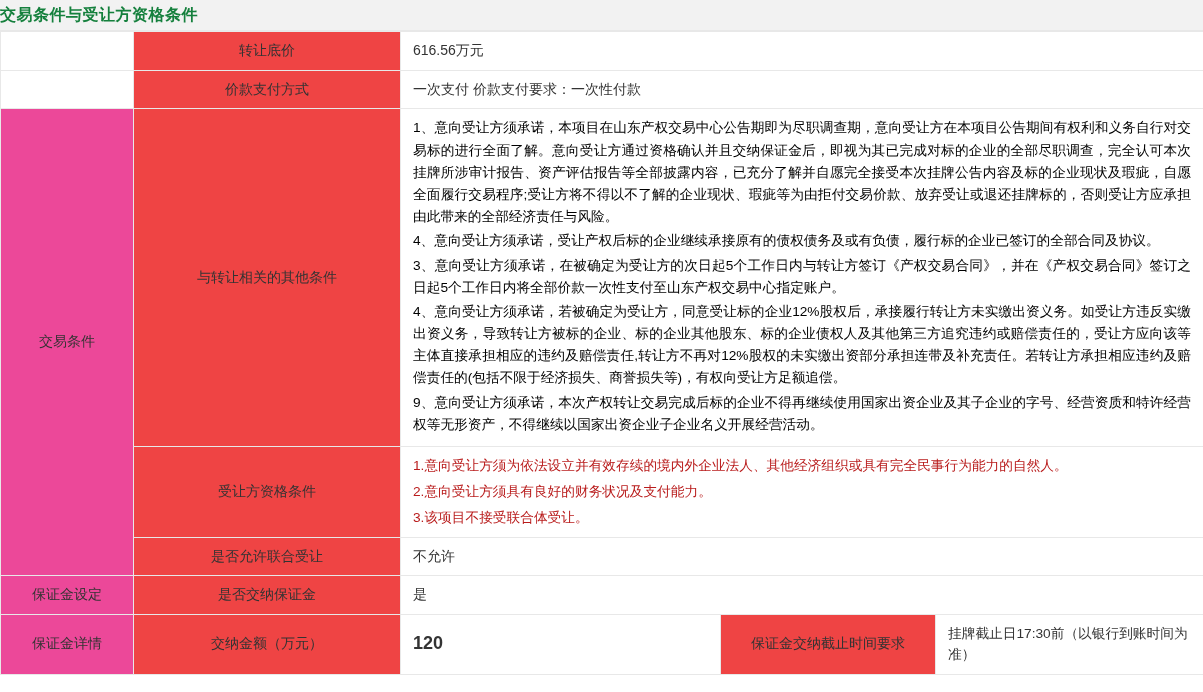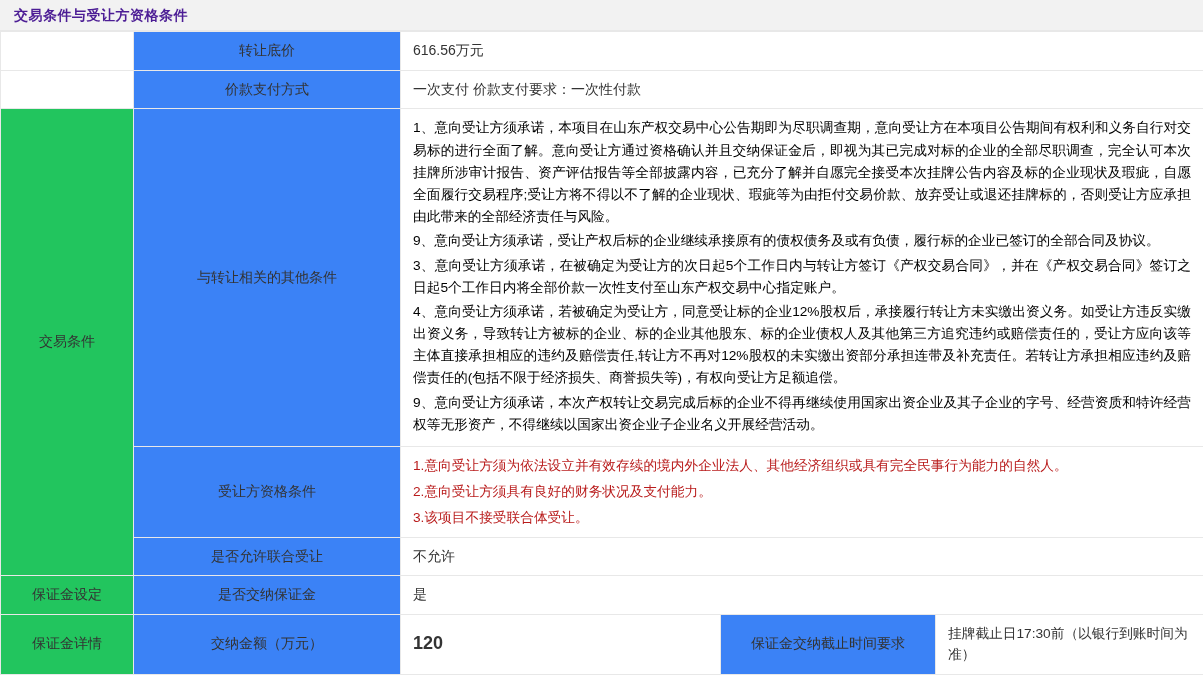--- a/index.html
+++ b/index.html
@@ -17,48 +17,47 @@
   }
   .page {
     width: 1203px;
     height: 692px;
     position: relative;
     box-sizing: border-box;
   }
   .section-title {
     height: 30px;
     line-height: 30px;
-    padding-left: 14px;
     font-weight: bold;
-    font-size: 14px;
-    color: #4c1d95;
+    font-size: 16px;
+    color: #15803d;
     background: #f2f2f2;
     border-bottom: 1px solid #e8e8e8;
     letter-spacing: 0.5px;
   }
   table.detail {
     width: 1203px;
     border-collapse: collapse;
     table-layout: fixed;
   }
   table.detail td {
     border: 1px solid #e8e8e8;
     vertical-align: middle;
     padding: 8px 12px;
     box-sizing: border-box;
   }
   td.lbl-a {
     width: 133px;
-    background: #22c55e;
+    background: #ec4899;
     text-align: center;
     color: #333;
   }
   td.lbl-b {
     width: 267px;
-    background: #3b82f6;
+    background: #ef4444;
     text-align: center;
     color: #333;
   }
   td.val {
     background: #ffffff;
     color: #333;
     line-height: 1.55;
   }
   td.blank {
     background: #ffffff;
@@ -119,21 +118,21 @@
         <td class="blank"></td>
         <td class="lbl-b">价款支付方式</td>
         <td class="val" colspan="3">一次支付 价款支付要求：一次性付款</td>
       </tr>
 
       <tr>
         <td class="lbl-a merged cell-center" rowspan="3">交易条件</td>
         <td class="lbl-b">与转让相关的其他条件</td>
         <td class="val terms" colspan="3">
           <p>1、意向受让方须承诺，本项目在山东产权交易中心公告期即为尽职调查期，意向受让方在本项目公告期间有权利和义务自行对交易标的进行全面了解。意向受让方通过资格确认并且交纳保证金后，即视为其已完成对标的企业的全部尽职调查，完全认可本次挂牌所涉审计报告、资产评估报告等全部披露内容，已充分了解并自愿完全接受本次挂牌公告内容及标的企业现状及瑕疵，自愿全面履行交易程序;受让方将不得以不了解的企业现状、瑕疵等为由拒付交易价款、放弃受让或退还挂牌标的，否则受让方应承担由此带来的全部经济责任与风险。</p>
-          <p>9、意向受让方须承诺，受让产权后标的企业继续承接原有的债权债务及或有负债，履行标的企业已签订的全部合同及协议。</p>
+          <p>4、意向受让方须承诺，受让产权后标的企业继续承接原有的债权债务及或有负债，履行标的企业已签订的全部合同及协议。</p>
           <p>3、意向受让方须承诺，在被确定为受让方的次日起5个工作日内与转让方签订《产权交易合同》，并在《产权交易合同》签订之日起5个工作日内将全部价款一次性支付至山东产权交易中心指定账户。</p>
           <p>4、意向受让方须承诺，若被确定为受让方，同意受让标的企业12%股权后，承接履行转让方未实缴出资义务。如受让方违反实缴出资义务，导致转让方被标的企业、标的企业其他股东、标的企业债权人及其他第三方追究违约或赔偿责任的，受让方应向该等主体直接承担相应的违约及赔偿责任,转让方不再对12%股权的未实缴出资部分承担连带及补充责任。若转让方承担相应违约及赔偿责任的(包括不限于经济损失、商誉损失等)，有权向受让方足额追偿。</p>
           <p>9、意向受让方须承诺，本次产权转让交易完成后标的企业不得再继续使用国家出资企业及其子企业的字号、经营资质和特许经营权等无形资产，不得继续以国家出资企业子企业名义开展经营活动。</p>
         </td>
       </tr>
 
       <tr>
         <td class="lbl-b">受让方资格条件</td>
         <td class="val qual" colspan="3">
           <p>1.意向受让方须为依法设立并有效存续的境内外企业法人、其他经济组织或具有完全民事行为能力的自然人。</p>

